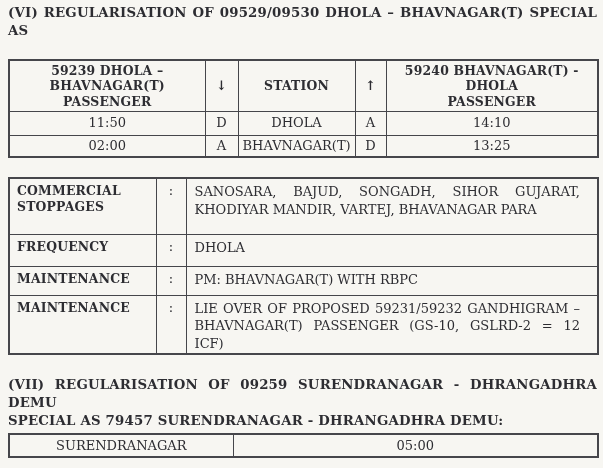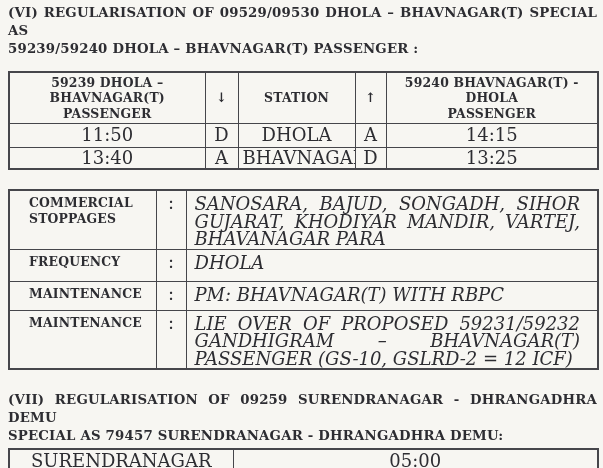--- a/index.html
+++ b/index.html
@@ -38,58 +38,57 @@
   th{
     font-weight:bold;
     font-size:12.4px;
     line-height:15.5px;
     text-align:center;
     vertical-align:middle;
     white-space:pre-line;
     letter-spacing:.2px;
   }
   td{
-    font-size:18px;
+    font-size:13px;
     line-height:16px;
   }
 
   
-  .t1{margin-top:13px;}
+  .t1{margin-top:19px;}
   .t1 .hrow{height:51px;}
   .t1 .r1{height:24px;}
   .t1 .r2{height:22px;}
   .t1 td{text-align:center;vertical-align:middle;}
   .arrow{font-size:13px;}
 
   
   .t2{margin-top:19px;}
   .t2 .rowA{height:56px;}
   .t2 .rowB{height:32px;}
   .t2 .rowC{height:29px;}
   .t2 .rowD{height:43px;}
   .t2 td{vertical-align:top;padding-top:4px;}
-  .t2 .lbl{font-weight:bold;font-size:12.4px;line-height:16px;padding-left:19px;letter-spacing:.2px;}
+  .t2 .lbl{font-weight:bold;font-size:12.4px;line-height:16px;padding-left:7px;letter-spacing:.2px;}
   .t2 .sep{text-align:center;}
-  .t2 .val{text-align:justify;padding-left:8px;padding-right:17px;line-height:17.5px;font-style:italic;}
+  .t2 .val{text-align:justify;padding-left:8px;padding-right:17px;line-height:17.5px;}
 
   
   .hvii{margin-top:21px;}
   .t3{margin-top:3px;}
   .t3 .hrow{height:32px;}
   .t3 .r1{height:23px;}
   .t3 td{text-align:center;vertical-align:middle;}
 </style>
 </head>
 <body>
 
 <div class="page">
 
   <div class="heading">
     <div class="l1">(VI) REGULARISATION OF 09529/09530 DHOLA – BHAVNAGAR(T) SPECIAL AS</div>
-    <div class="l2">59239/59240 DHOLA – BHAVNAGAR(T) PASSENGER :</div>
   </div>
 
   <table class="t1">
     <colgroup>
       <col style="width:196px">
         <col style="width:33px">
         <col style="width:117px">
         <col style="width:31px">
         <col style="width:212px">
     </colgroup>
@@ -103,24 +102,24 @@
         <th class="arrow">↑</th>
         <th>59240 BHAVNAGAR(T) -
 DHOLA
 PASSENGER</th>
       </tr>
       <tr class="r1">
         <td>11:50</td>
         <td>D</td>
         <td>DHOLA</td>
         <td>A</td>
-        <td>14:15</td>
+        <td>14:10</td>
       </tr>
       <tr class="r2">
-        <td>13:40</td>
+        <td>02:00</td>
         <td>A</td>
         <td>BHAVNAGAR(T)</td>
         <td>D</td>
         <td>13:25</td>
       </tr>
     </tbody>
   </table>
 
   <table class="t2">
     <colgroup>

